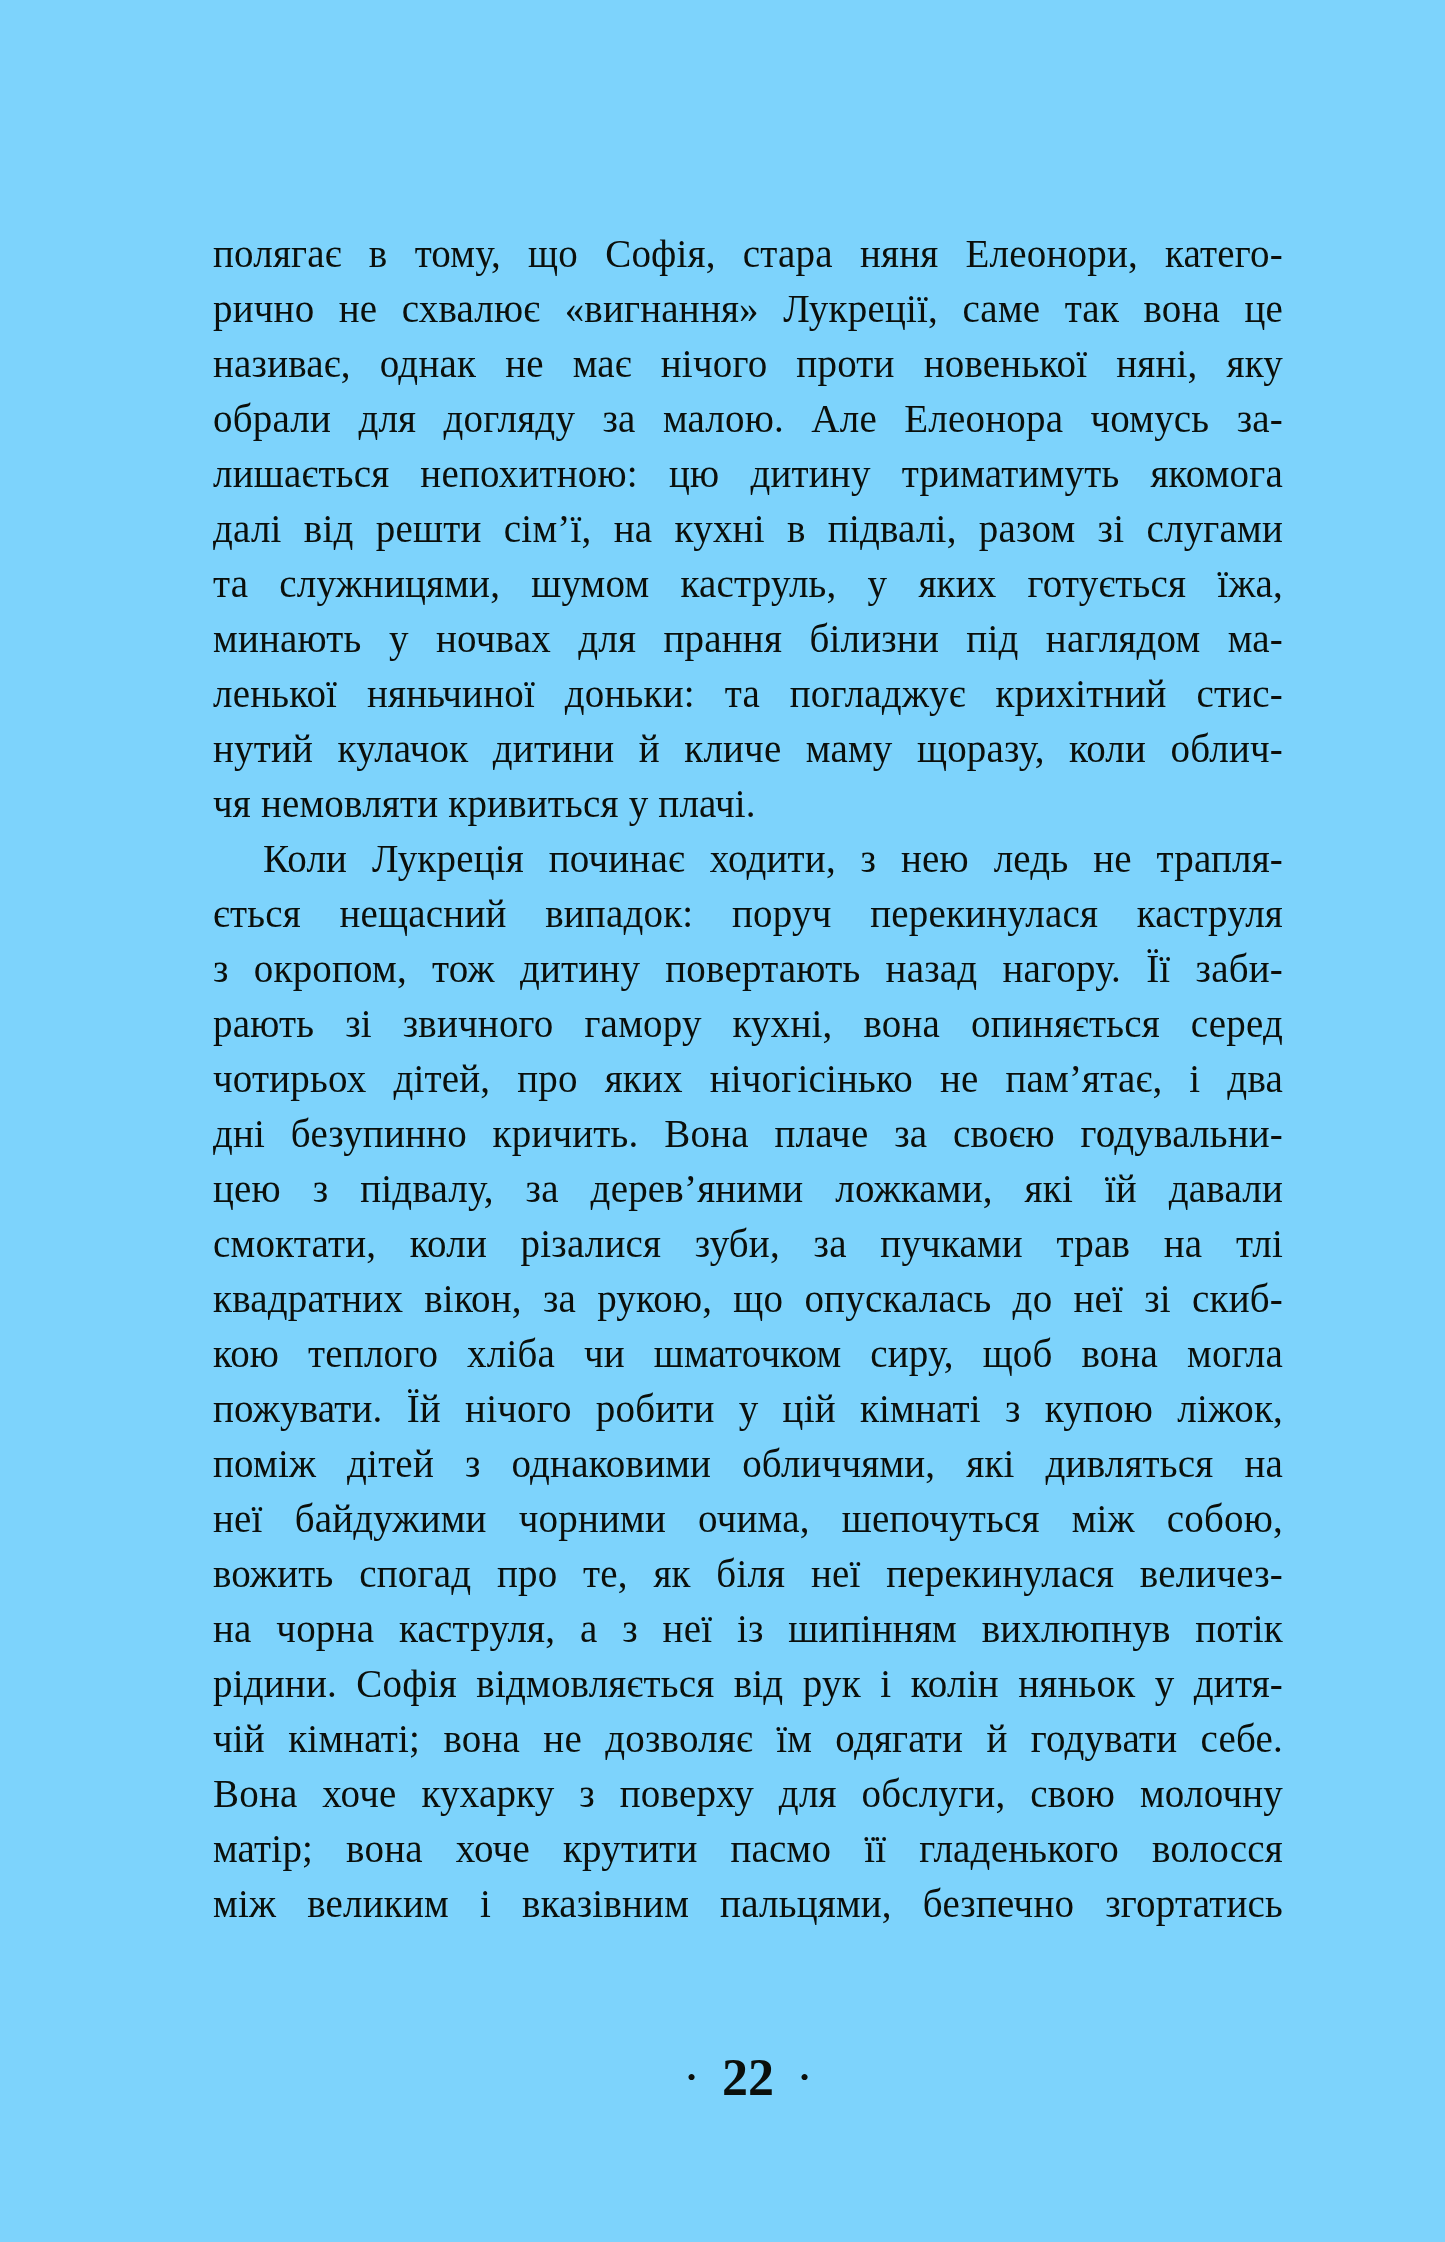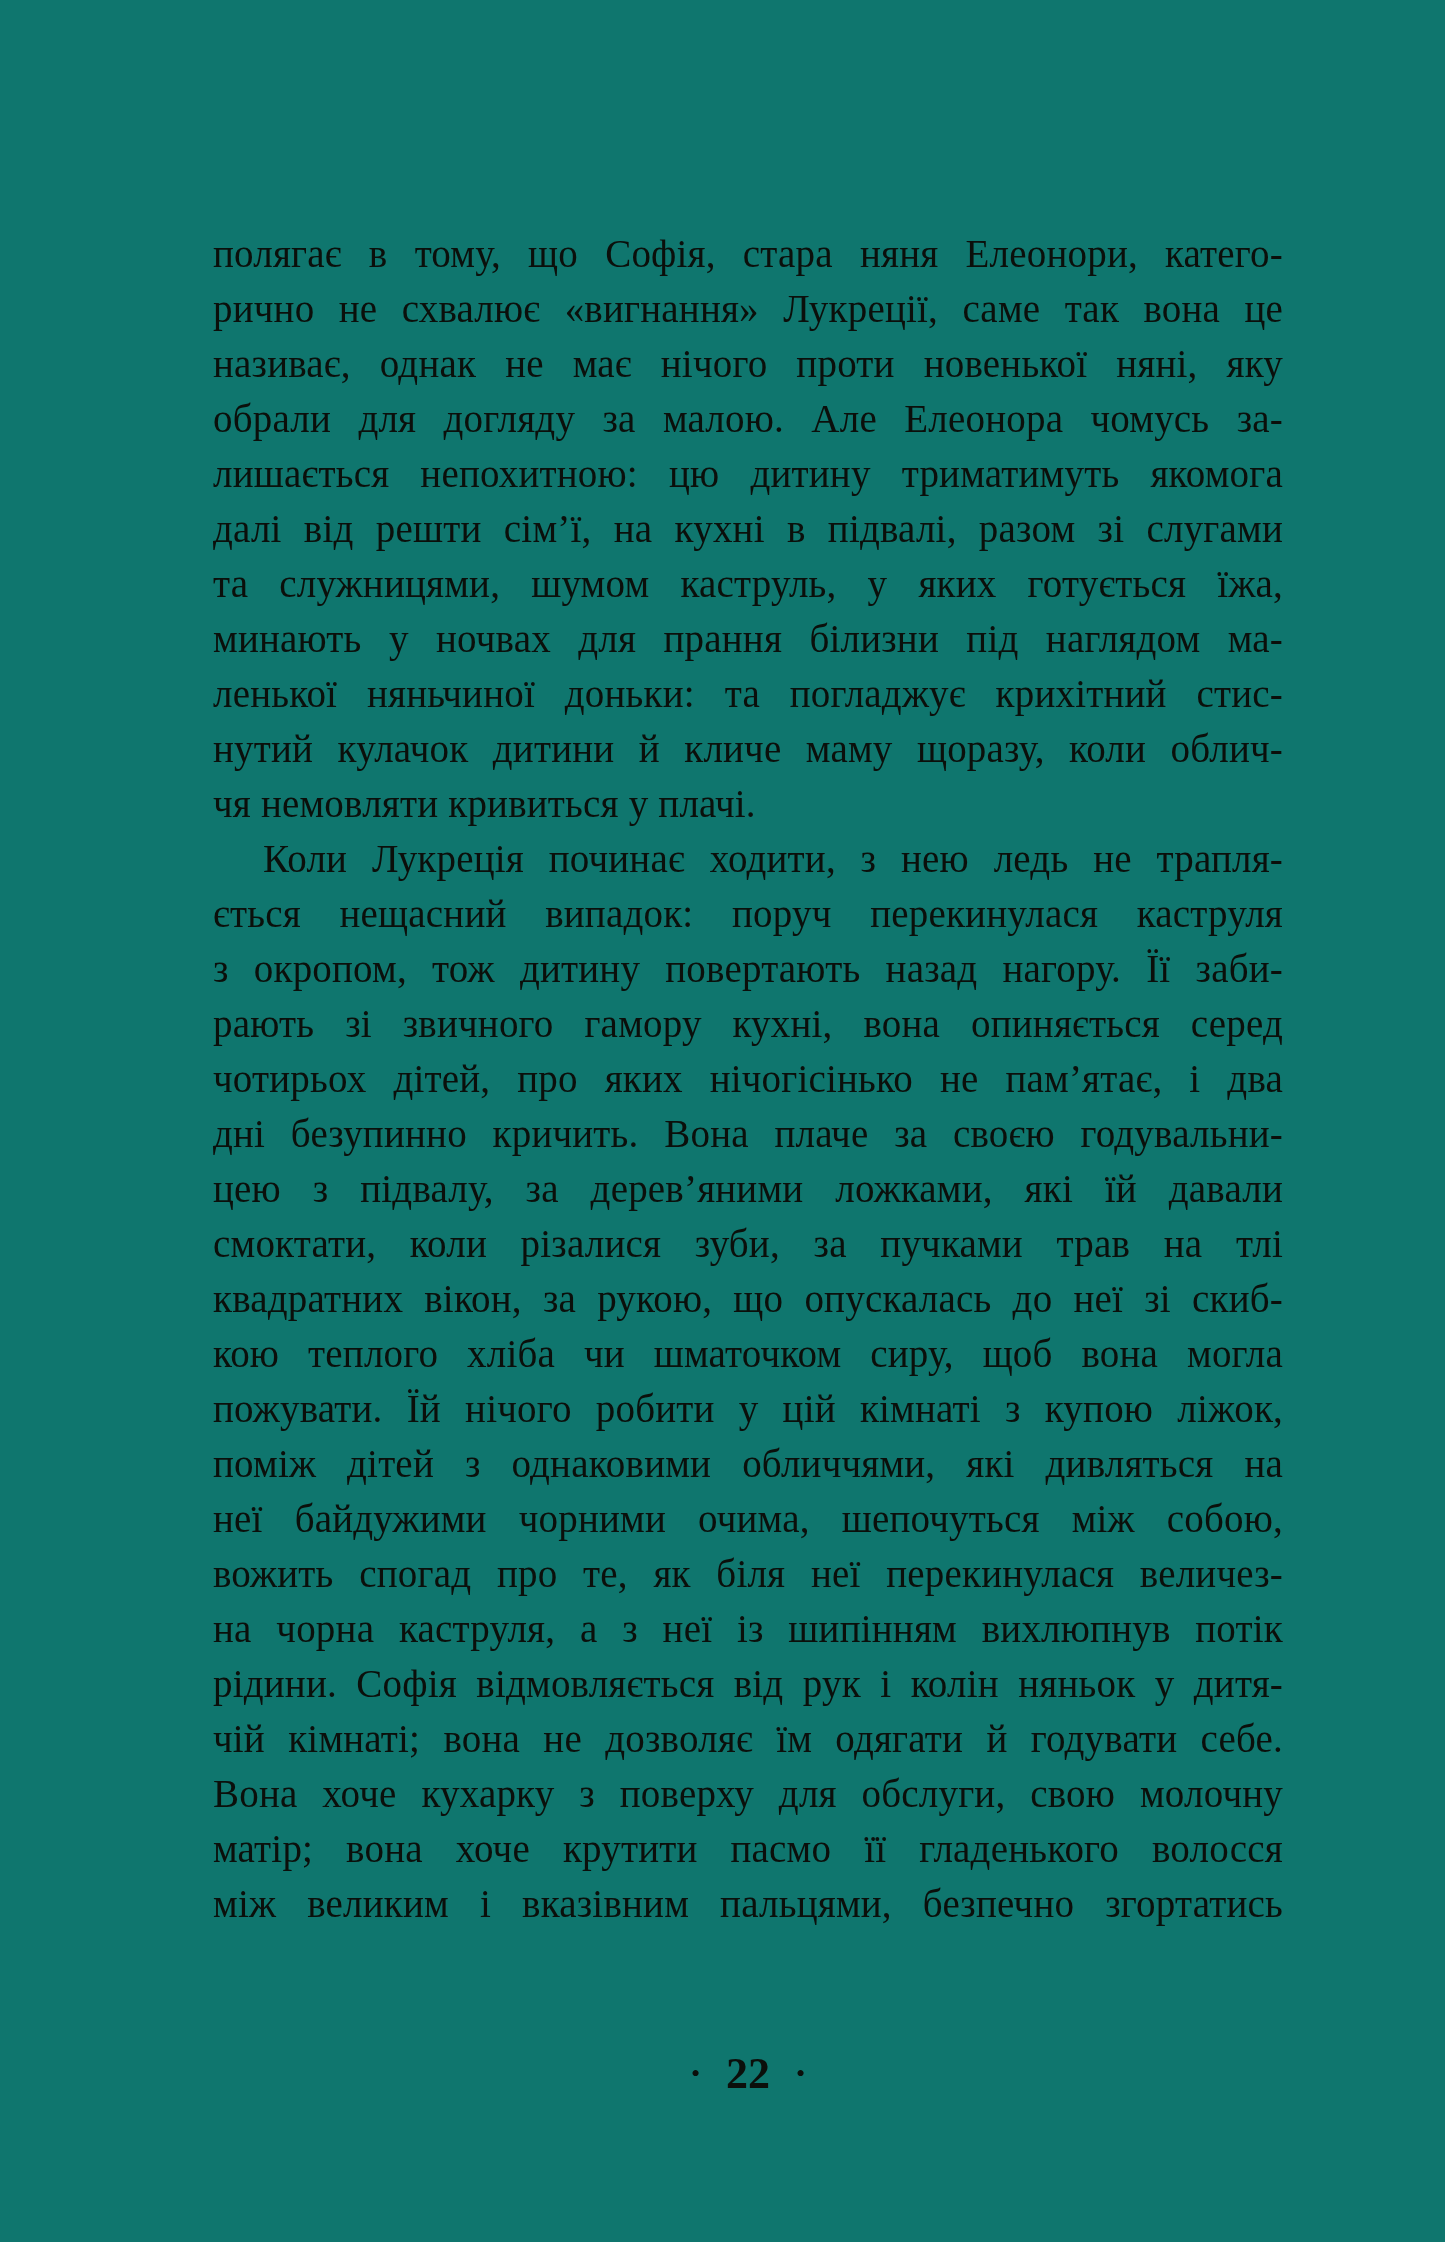--- a/index.html
+++ b/index.html
@@ -39,33 +39,33 @@
     left: 213px;
     top: 2052px;
     width: 1070px;
     display: flex;
     align-items: center;
     justify-content: center;
     gap: 26px;
     color: #0b0f0b;
   }
   .footer .num {
-    font-size: 44px;
+    font-size: 52px;
     font-weight: bold;
     line-height: 1;
   }
   .footer .dot {
     font-size: 26px;
     line-height: 1;
   }
 </style>
 </head>
 <body>
 
-<div id="screen" style="background: #0f766e;">
+<div id="screen" style="background: #7dd3fc;">
   <div class="text-col" style="color: rgb(11, 15, 11);">
       <div class="line">полягає в тому, що Софія, стара няня Елеонори, катего-</div>
       <div class="line">рично не схвалює «вигнання» Лукреції, саме так вона це</div>
       <div class="line">називає, однак не має нічого проти новенької няні, яку</div>
       <div class="line">обрали для догляду за малою. Але Елеонора чомусь за-</div>
       <div class="line">лишається непохитною: цю дитину триматимуть якомога</div>
       <div class="line">далі від решти сім’ї, на кухні в підвалі, разом зі слугами</div>
       <div class="line">та служницями, шумом каструль, у яких готується їжа,</div>
       <div class="line">минають у ночвах для прання білизни під наглядом ма-</div>
       <div class="line">ленької няньчиної доньки: та погладжує крихітний стис-</div>

